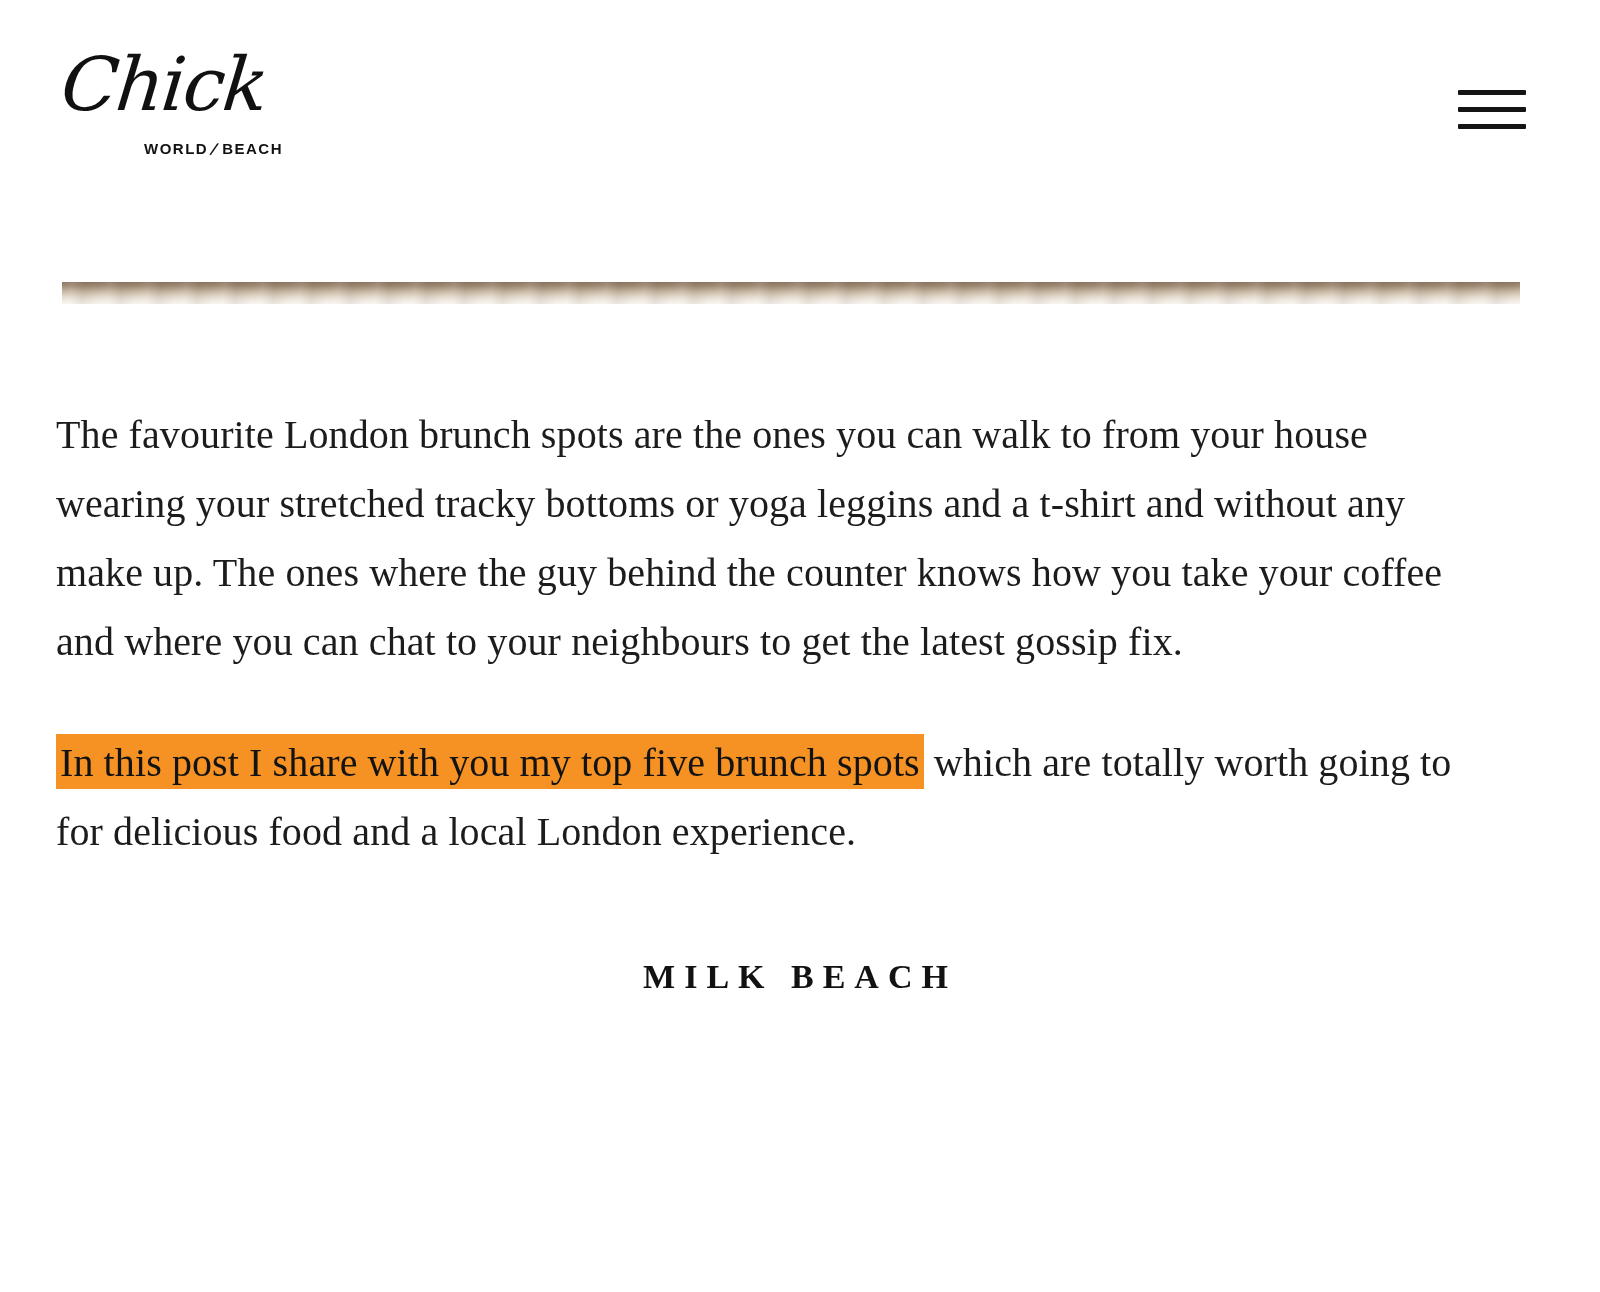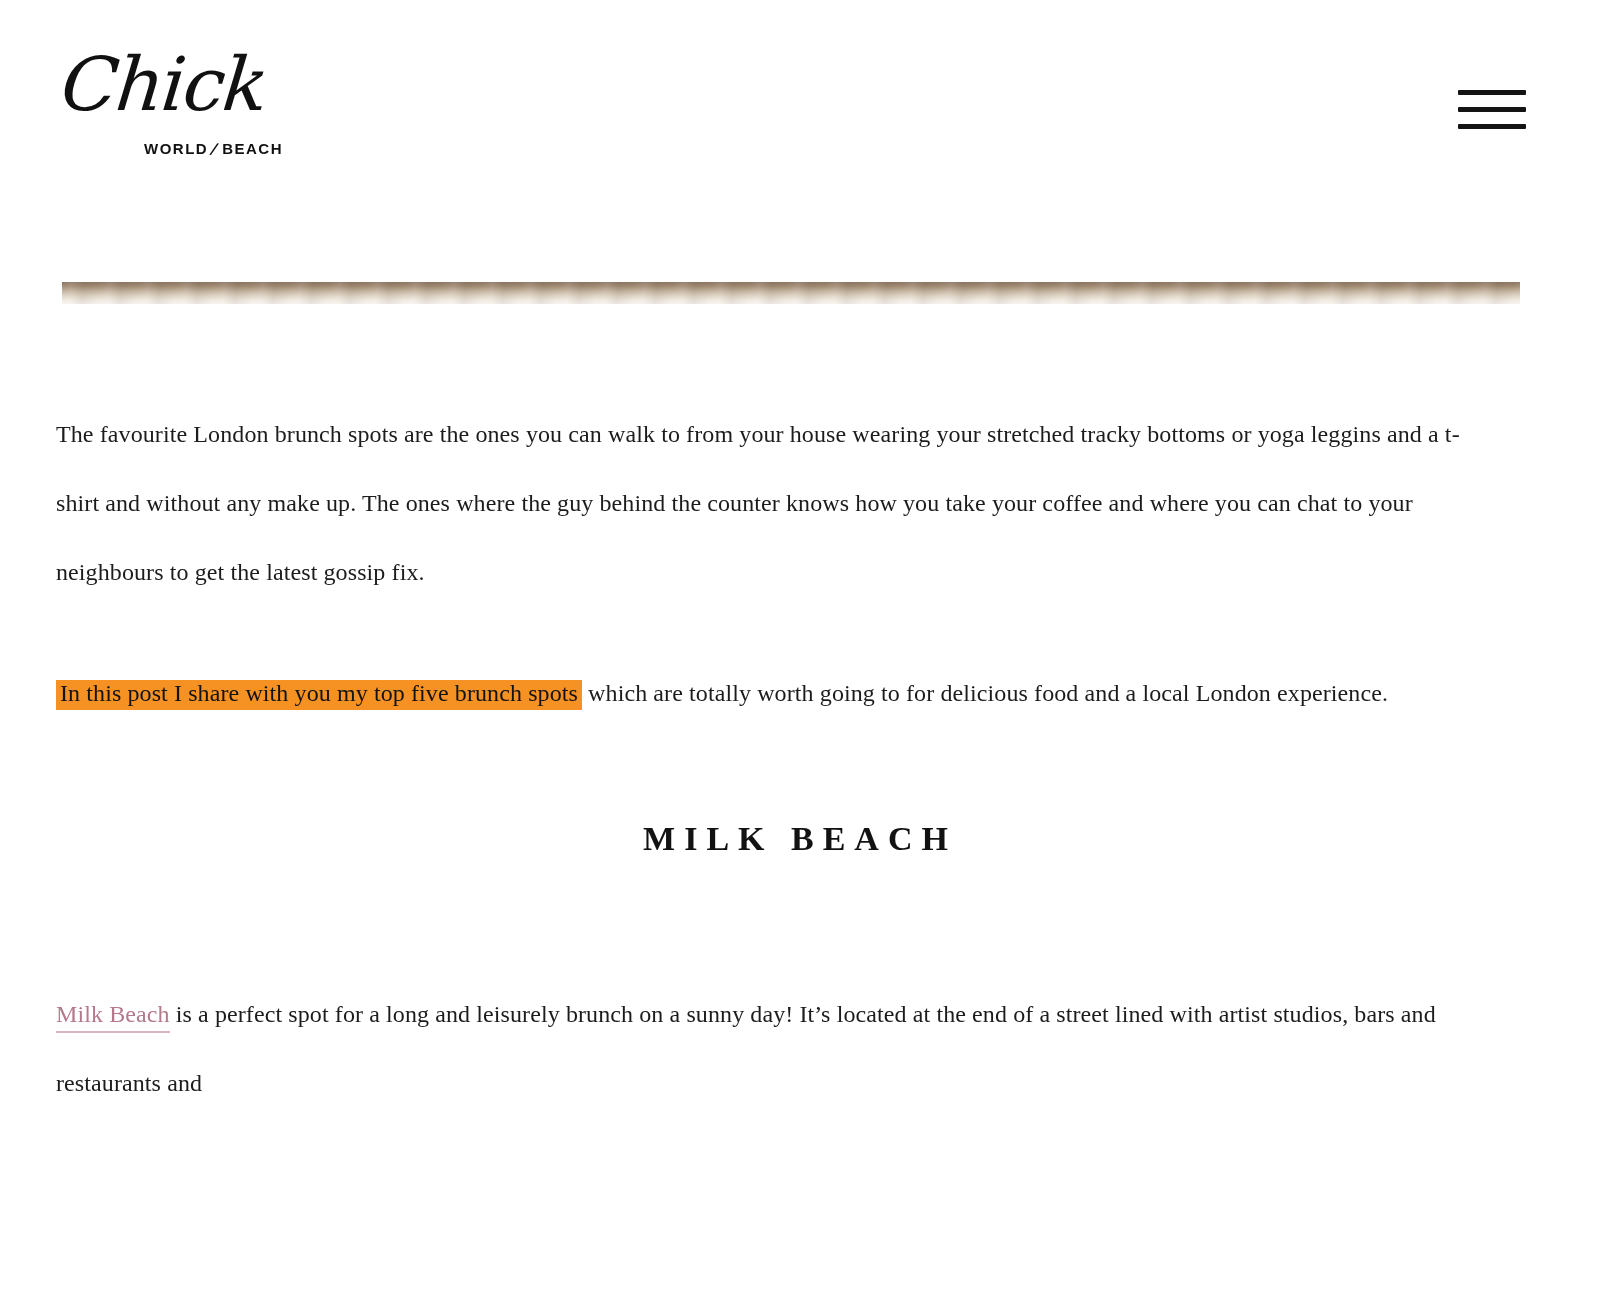--- a/index.html
+++ b/index.html
@@ -128,32 +128,32 @@
     left: 0;
     top: 304px;
     width: 1600px;
     padding: 0;
   }
 
   .article p {
     margin: 0 0 52px 0;
     padding: 0 98px 0 56px;
     font-family: "Liberation Serif", serif;
-    font-size: 24px;
+    font-size: 40px;
     line-height: 69px;
     color: #1c1c1c;
     letter-spacing: 0.1px;
   }
 
   .article p.first { padding-top: 96px; }
 
   mark.highlight {
     background: #f59223;
     color: #131313;
-    padding: 0 4px 4px 4px;
+    padding: 6px 4px 4px 4px;
     box-decoration-break: clone;
     -webkit-box-decoration-break: clone;
   }
 
   h2.section-heading {
     margin: 92px 0 0 0;
     text-align: center;
     font-family: "Liberation Serif", serif;
     font-weight: 700;
     font-size: 34px;
@@ -199,19 +199,16 @@
   <article class="article">
 
     <p class="first">The favourite London brunch spots are the ones you can walk to from your house wearing your stretched tracky bottoms or yoga leggins and a t-shirt and without any make up. The ones where the guy behind the counter knows how you take your coffee and where you can chat to your neighbours to get the latest gossip fix.</p>
 
     <p>
       <mark class="highlight">In this post I share with you my top five brunch spots</mark><span> which are totally worth going to for delicious food and a local London experience.</span>
     </p>
 
     <h2 class="section-heading">MILK BEACH</h2>
 
-    <p class="body-after-heading">
-      <a class="inline-link" href="#">Milk Beach</a><span> is a perfect spot for a long and leisurely brunch on a sunny day! It’s located at the end of a street lined with artist studios, bars and restaurants and</span>
-    </p>
 
   </article>
 
 </div>
 
 </body></html>

